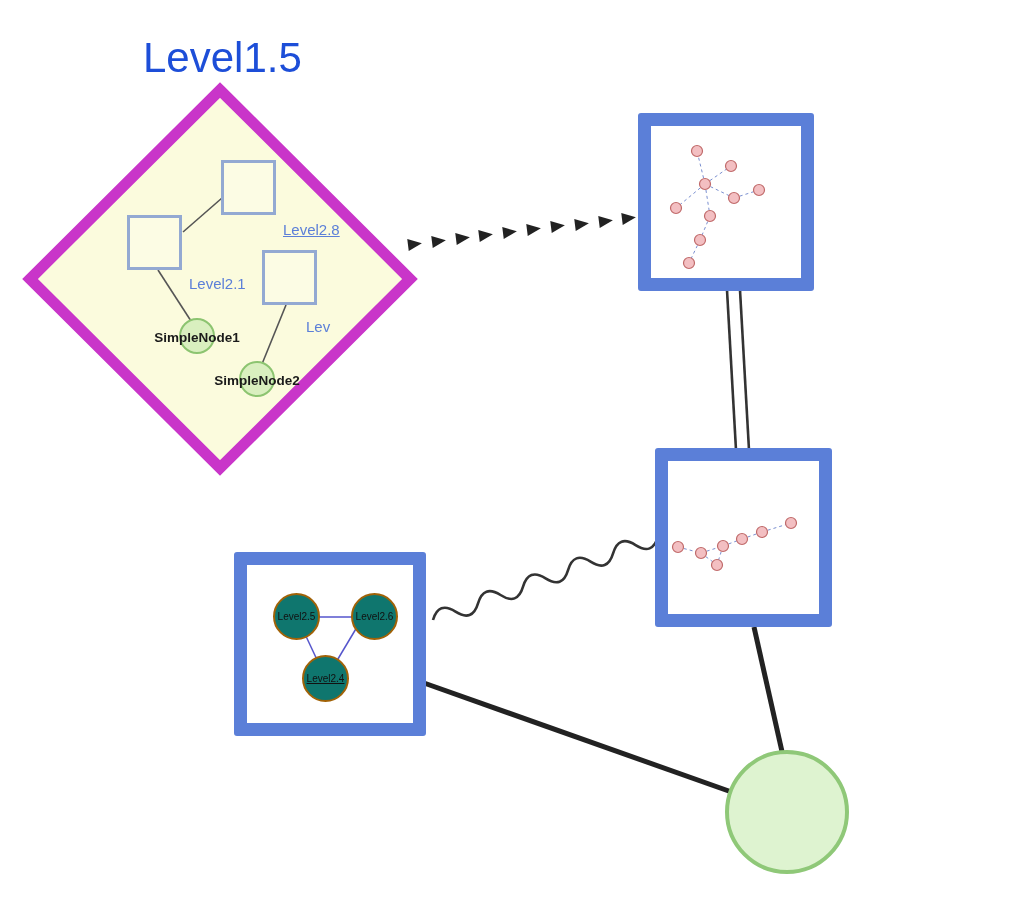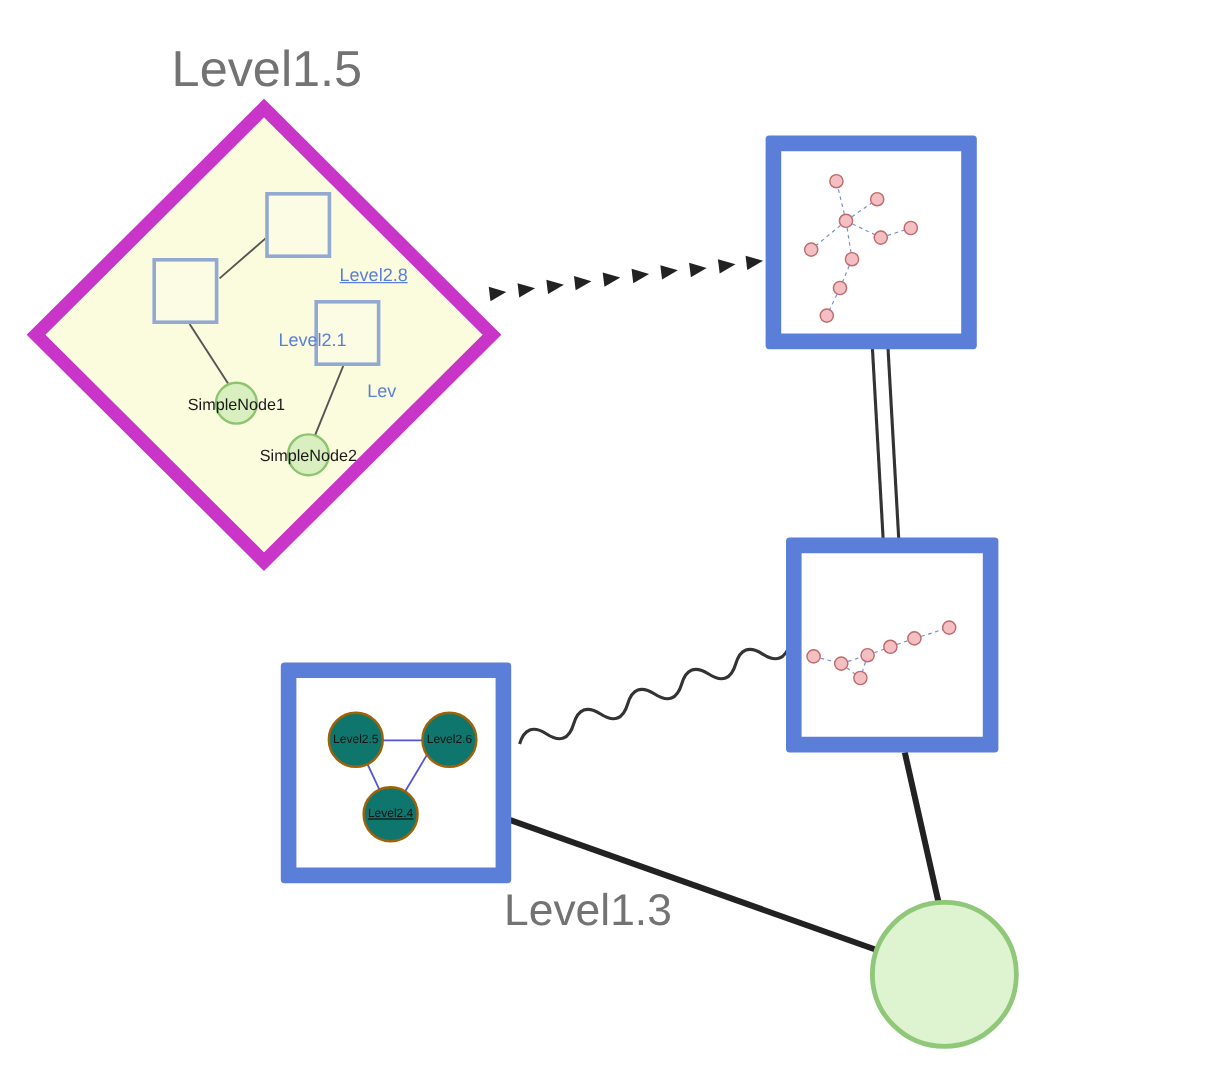--- a/index.html
+++ b/index.html
@@ -6,21 +6,21 @@
   .canvas {
     position:relative; width:1026px; height:900px; overflow:hidden;
     background:#ffffff;
     font-family:"Liberation Sans", sans-serif;
   }
   .layer { position:absolute; left:0; top:0; width:1026px; height:900px; }
   #edges-layer  { z-index:0; }
   #inner-layer  { z-index:2; pointer-events:none; }
 
   
-  .big-label { position:absolute; color:#737373; font-size:37px; z-index:3; white-space:nowrap;text-align:center; }
+  .big-label { position:absolute; color:#1d4ed8; font-size:37px; z-index:3; white-space:nowrap;text-align:center; }
   #lbl-l15 { left:143px; top:34px;  font-size:42px; }
   #lbl-l11 { left:822px; top:300px; }
   #lbl-l12 { left:834px; top:634px; }
   #lbl-l13 { left:420px; top:738px; }
   #lbl-l14 { position:absolute; left:787px; top:813px; transform:translate(-50%,-50%);
              font-size:35px; color:#000; z-index:3; white-space:nowrap; }
 
   
   .graph-box { position:absolute; background:#ffffff; border:13px solid #5b7fd8;
                border-radius:3px; box-sizing:border-box; z-index:1; }
@@ -30,30 +30,30 @@
 
   
   .mini-square { position:absolute; width:55px; height:55px; background:#fcfce4;
                  border:3px solid #93a9d2; box-sizing:border-box; z-index:1; }
   #sq-a { left:221px; top:160px; }
   #sq-b { left:127px; top:215px; }
   #sq-c { left:262px; top:250px; }
 
   .inner-label { position:absolute; color:#5b7fd8; font-size:15px; z-index:3; white-space:nowrap; }
   #lbl-l28 { left:283px; top:221px;text-decoration:underline; }
-  #lbl-l21 { left:189px; top:275px;margin-left:43px; }
+  #lbl-l21 { left:189px; top:275px; }
   #lbl-lev { left:306px; top:318px; }
 
   
   .simple-node { position:absolute; width:36px; height:36px; border-radius:50%;
                  background:#d9efbf; border:2px solid #8cc470; box-sizing:border-box; z-index:1; }
   #sn1 { left:179px; top:318px; }
   #sn2 { left:239px; top:361px; }
   .simple-node-label { position:absolute; transform:translate(-50%,-50%); font-size:13.5px;
-                       color:#1a1a1a; z-index:3; white-space:nowrap; }
+                       color:#1a1a1a; z-index:3; white-space:nowrap;font-weight:bold; }
   #sn1-lbl { left:197px; top:337px; }
   #sn2-lbl { left:257px; top:380px; }
 
   
   .pink-circle { position:absolute; width:47px; height:47px; border-radius:50%;
                  background:#0f766e; border:2px solid #a16207; box-sizing:border-box;
                  display:flex; align-items:center; justify-content:center; overflow:hidden;
                  font-size:10px; color:#111; z-index:3; }
   #pc1 { left:273px; top:593px; }
   #pc2 { left:351px; top:593px; }
@@ -177,21 +177,20 @@
     <span>Level2.5</span>
   </div>
   <div class="pink-circle" id="pc2">
     <span>Level2.6</span>
   </div>
   <div class="pink-circle" id="pc3">
     <span>Level2.4</span>
   </div>
 
   <div class="big-label" id="lbl-l15">Level1.5</div>
-  <div class="big-label" id="lbl-l13">Level1.3</div>
 
   <div class="inner-label" id="lbl-l28">Level2.8</div>
   <div class="inner-label" id="lbl-l21">Level2.1</div>
   <div class="inner-label" id="lbl-lev">Lev</div>
 
   <div class="simple-node-label" id="sn1-lbl">SimpleNode1</div>
   <div class="simple-node-label" id="sn2-lbl">SimpleNode2</div>
 
 </div>
 

